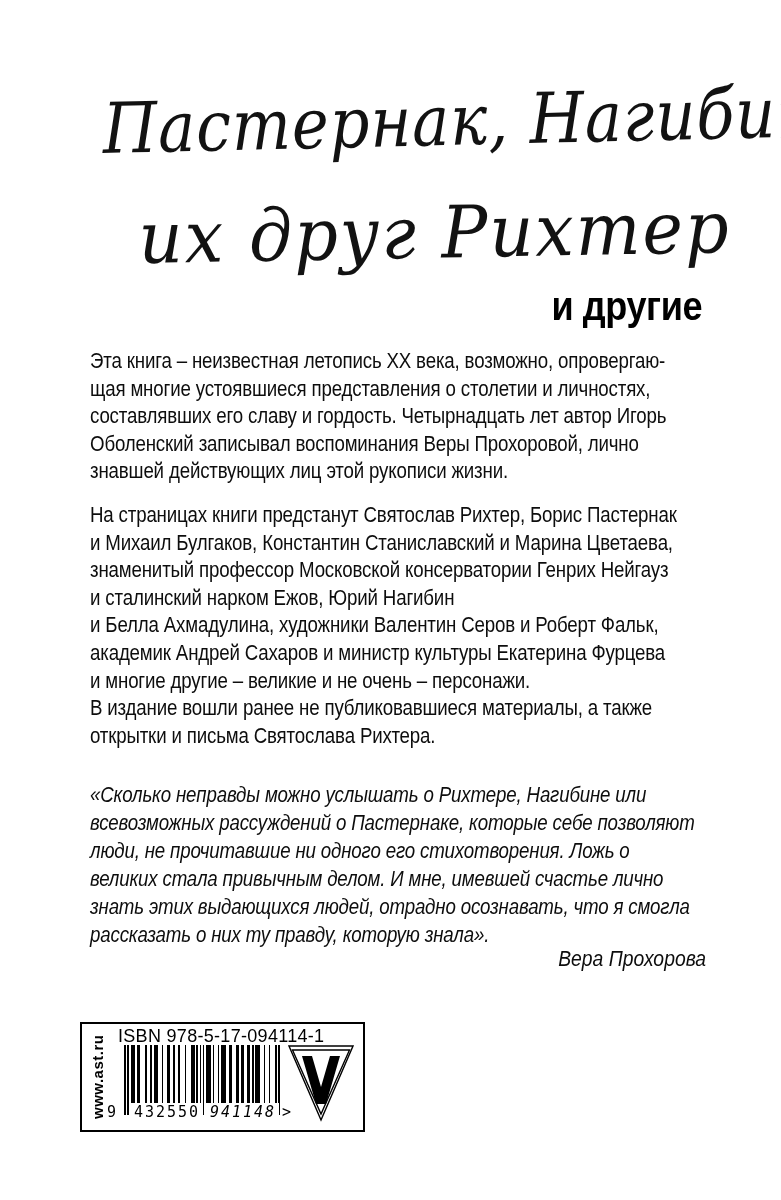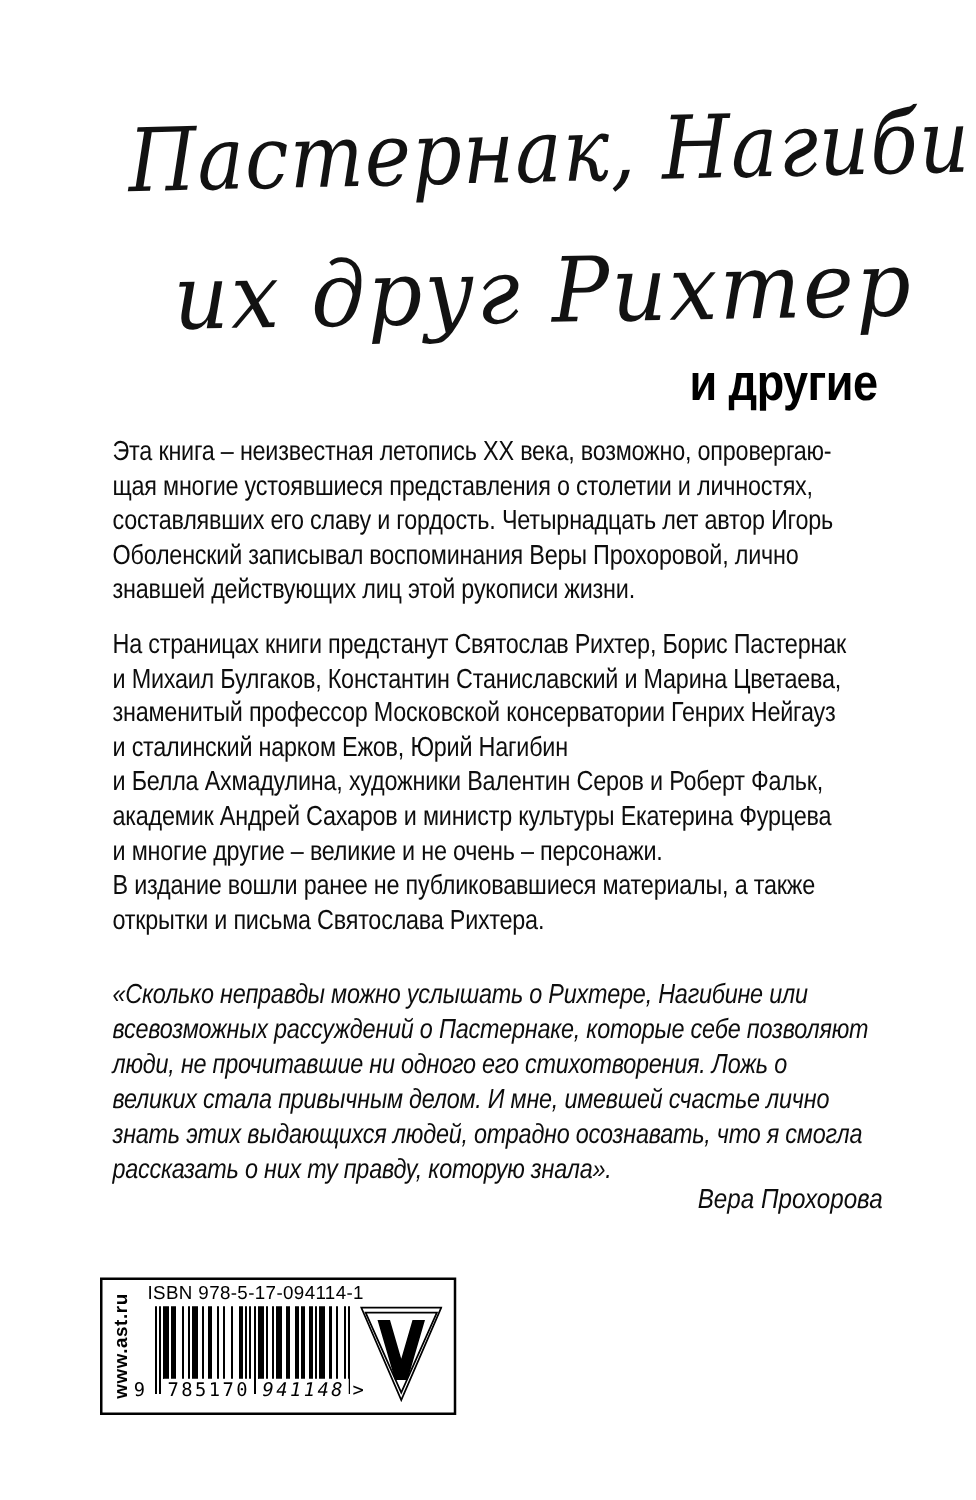--- a/index.html
+++ b/index.html
@@ -96,21 +96,21 @@
     font-size: 15px;
     font-weight: 700;
     letter-spacing: 0.5px;
     color: #000;
   }
   .isbn-label {
     position: absolute;
     left: 36px; top: 2px;
     width: 166px;
     text-align: center;
-    font-size: 15px;
+    font-size: 18px;
     letter-spacing: 0.3px;
     white-space: nowrap;
     color: #000;
   }
   .bars-svg { position: absolute; left: 42px; top: 21px; }
   .digits-row {
     position: absolute;
     left: 0; top: 79px;
     width: 281px; height: 22px;
     font-family: "DejaVu Sans Mono", monospace;
@@ -188,21 +188,21 @@
         <rect x="78" y="0" width="1" height="58" fill="#000"></rect>
         <rect x="80" y="0" width="3" height="58" fill="#000"></rect>
         <rect x="85" y="0" width="1" height="58" fill="#000"></rect>
         <rect x="88" y="0" width="1" height="58" fill="#000"></rect>
         <rect x="92" y="0" width="1" height="70" fill="#000"></rect>
         <rect x="94" y="0" width="1" height="70" fill="#000"></rect>
       </svg>
 
     <div class="digits-row">
       <span class="d-first">9</span>
-      <span class="d-g1">785170</span>
+      <span class="d-g1">432550</span>
       <span class="d-g2">941148</span>
       <span class="d-sfx">&gt;</span>
     </div>
 
     <svg class="logo-svg" width="66" height="78" viewBox="0 0 66 78">
       <polygon points="1,2 65,2 33,76" fill="none" stroke="#000" stroke-width="1.4"></polygon>
       <polygon points="4.5,6 61.5,6 33,70" fill="none" stroke="#000" stroke-width="1.4"></polygon>
       <polygon points="14,12 24,12 33,43 42,12 52,12 38,60 28,60" fill="#000"></polygon>
     </svg>
   </div>

